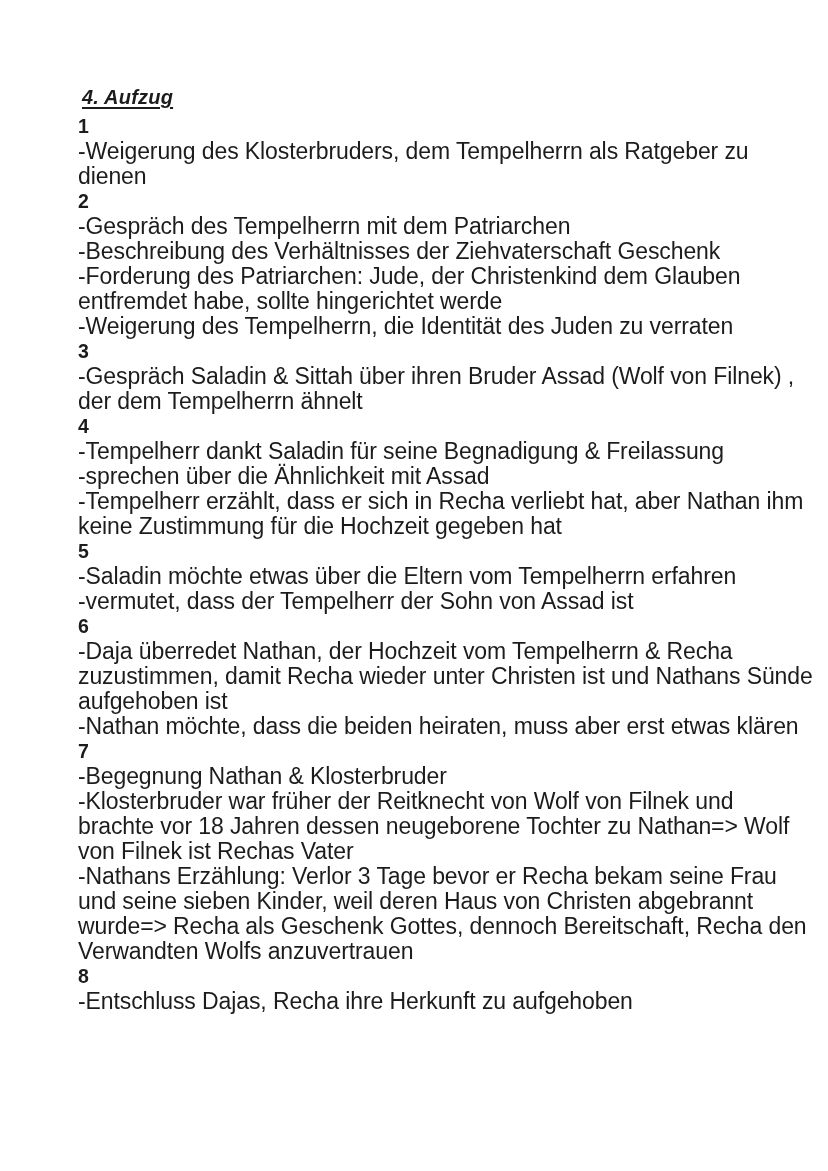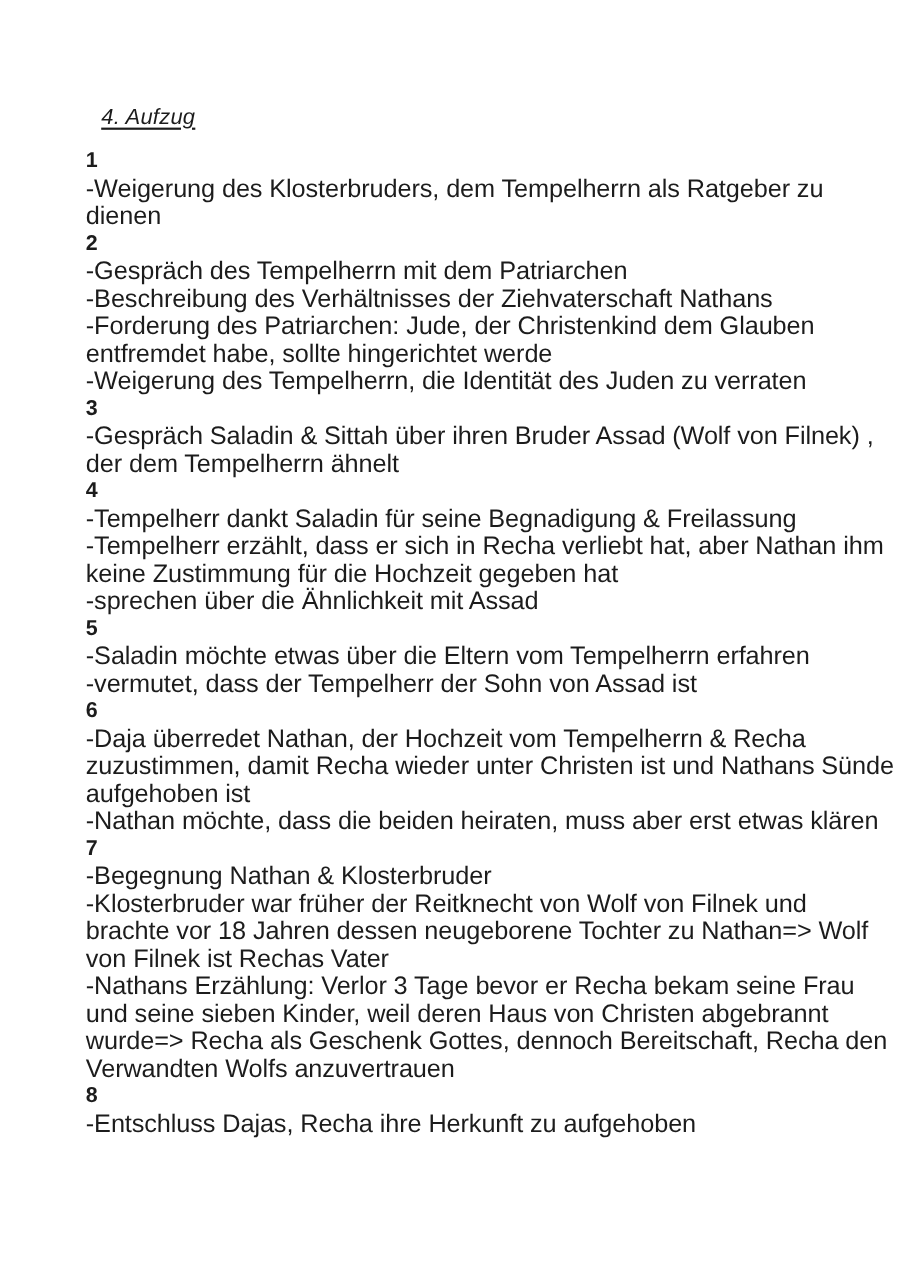--- a/index.html
+++ b/index.html
@@ -12,25 +12,25 @@
     -webkit-font-smoothing: antialiased;
   }
   .page {
     box-sizing: border-box;
     width: 828px;
     padding: 80px 14px 40px 78px;
   }
   .title {
     font-size: 20px;
     line-height: 26px;
-    font-weight: normal;
+    font-weight: bold;
     font-style: italic;
     text-decoration: underline;
     text-underline-offset: 3px;
-    margin: 14px;
+    margin: 4px;
     letter-spacing: 0.2px;
   }
   .section { margin: 0; }
   .num {
     font-weight: bold;
     font-size: 19.5px;
     line-height: 25px;
     margin: 0;
   }
   .bullet {
@@ -48,35 +48,35 @@
   <h1 class="title">4. Aufzug</h1>
 
   <div class="section">
     <div class="num">1</div>
     <p class="bullet">-Weigerung des Klosterbruders, dem Tempelherrn als Ratgeber zu dienen</p>
   </div>
 
   <div class="section">
     <div class="num">2</div>
     <p class="bullet">-Gespräch des Tempelherrn mit dem Patriarchen</p>
-    <p class="bullet">-Beschreibung des Verhältnisses der Ziehvaterschaft Nathans</p>
+    <p class="bullet">-Beschreibung des Verhältnisses der Ziehvaterschaft Geschenk</p>
     <p class="bullet">-Forderung des Patriarchen: Jude, der Christenkind dem Glauben entfremdet habe, sollte hingerichtet werde</p>
     <p class="bullet">-Weigerung des Tempelherrn, die Identität des Juden zu verraten</p>
   </div>
 
   <div class="section">
     <div class="num">3</div>
     <p class="bullet">-Gespräch Saladin &amp; Sittah über ihren Bruder Assad (Wolf von Filnek) , der dem Tempelherrn ähnelt</p>
   </div>
 
   <div class="section">
     <div class="num">4</div>
     <p class="bullet">-Tempelherr dankt Saladin für seine Begnadigung &amp; Freilassung</p>
+    <p class="bullet">-sprechen über die Ähnlichkeit mit Assad</p>
     <p class="bullet">-Tempelherr erzählt, dass er sich in Recha verliebt hat, aber Nathan ihm keine Zustimmung für die Hochzeit gegeben hat</p>
-    <p class="bullet">-sprechen über die Ähnlichkeit mit Assad</p>
   </div>
 
   <div class="section">
     <div class="num">5</div>
     <p class="bullet">-Saladin möchte etwas über die Eltern vom Tempelherrn erfahren</p>
     <p class="bullet">-vermutet, dass der Tempelherr der Sohn von Assad ist</p>
   </div>
 
   <div class="section">
     <div class="num">6</div>

